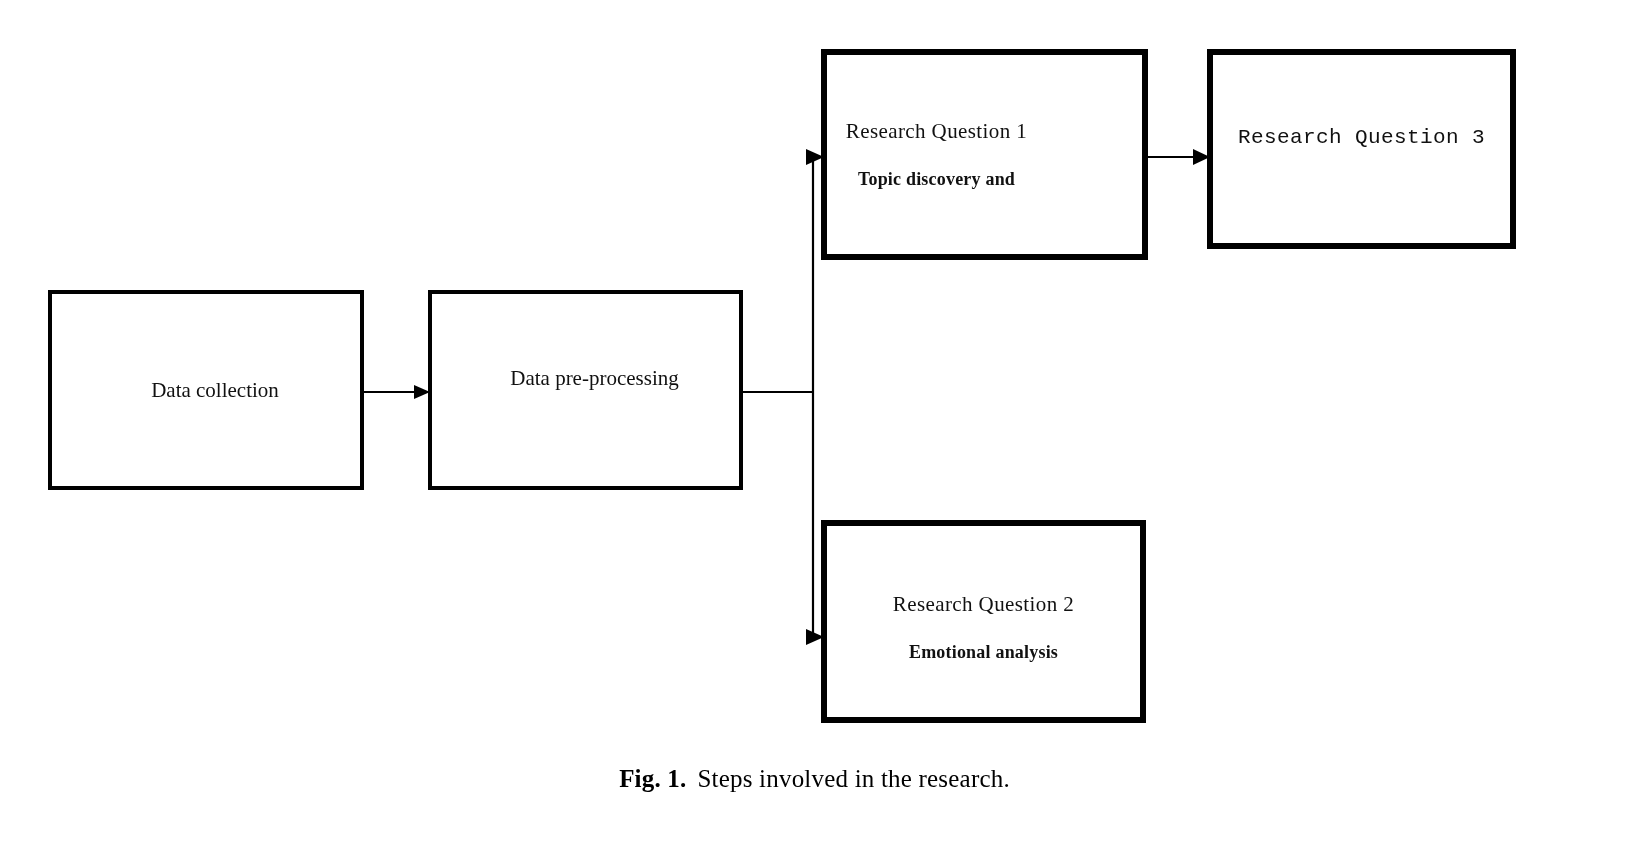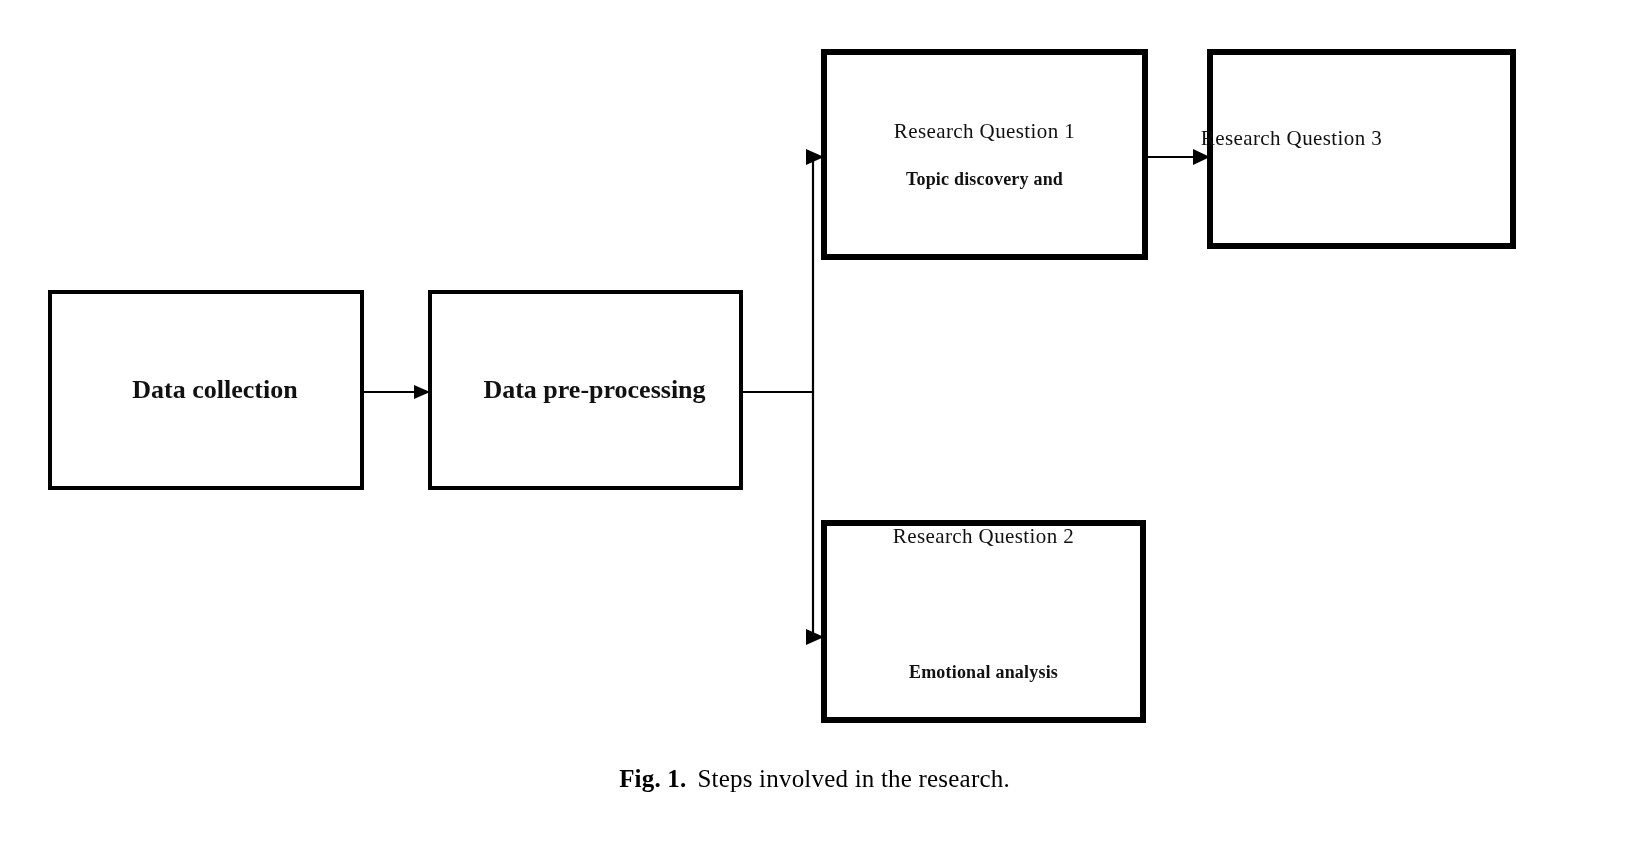--- a/index.html
+++ b/index.html
@@ -56,22 +56,22 @@
     font-weight: 700;
     font-size: 18px;
     line-height: 1.32;
     letter-spacing: 0.2px;
   }
   .gap-rq { height: 22px; }
 
   
   #box-data-collection-label,
   #box-data-preprocessing-label {
-    font-weight: 700;
-    font-size: 26px;
+    font-weight: 400;
+    font-size: 21px;
     margin-left: 18px;
   }
 
   .caption {
     position: absolute;
     left: 0;
     width: 1629px;
     text-align: center;
     font-size: 25px;
     color: #000000;
@@ -130,36 +130,36 @@
       <line class="connector" x1="1145" y1="157" x2="1200" y2="157"></line>
       <polygon class="arrow-head" points="1210,157 1193,149 1193,165"></polygon>
     </g>
 
   </svg>
 
   <div class="box-label" style="left:50px; top:292px; width:312px; height:196px;">
     <div id="box-data-collection-label">Data collection</div>
   </div>
 
-  <div class="box-label" style="left:430px; top:292px; width:311px; height:196px;">
+  <div class="box-label" style="left:430px; top:280px; width:311px; height:196px;">
     <div id="box-data-preprocessing-label">Data pre-processing</div>
   </div>
 
-  <div class="box-label" style="left:824px; top:52px; width:321px; height:205px;">
+  <div class="box-label" style="left:776px; top:52px; width:321px; height:205px;">
     <div class="line-regular">Research Question 1</div>
     <div class="gap-rq"></div>
     <div class="line-bold">Topic discovery and</div>
   </div>
 
-  <div class="box-label" style="left:1140px; top:52px; width:303px; height:194px;">
+  <div class="box-label" style="left:1210px; top:52px; width:303px; height:194px;font-family:Liberation Mono, monospace;">
     <div class="line-regular">Research Question 3</div>
     <div class="gap-rq"></div>
   </div>
 
-  <div class="box-label" style="left:824px; top:522px; width:319px; height:197px; justify-content:space-between; padding-bottom:34px; box-sizing:border-box;">
+  <div class="box-label" style="left:824px; top:546px; width:319px; height:197px; justify-content:center; padding-bottom:34px; box-sizing:border-box;">
     <div class="line-regular">Research Question 2</div>
     <div class="gap-rq"></div>
     <div class="line-bold">Emotional analysis</div>
   </div>
 
   <div class="caption" style="top:765px;">
     <span class="caption-prefix">Fig. 1.</span><span class="caption-text">Steps involved in the research.</span>
   </div>
 
 </div>

